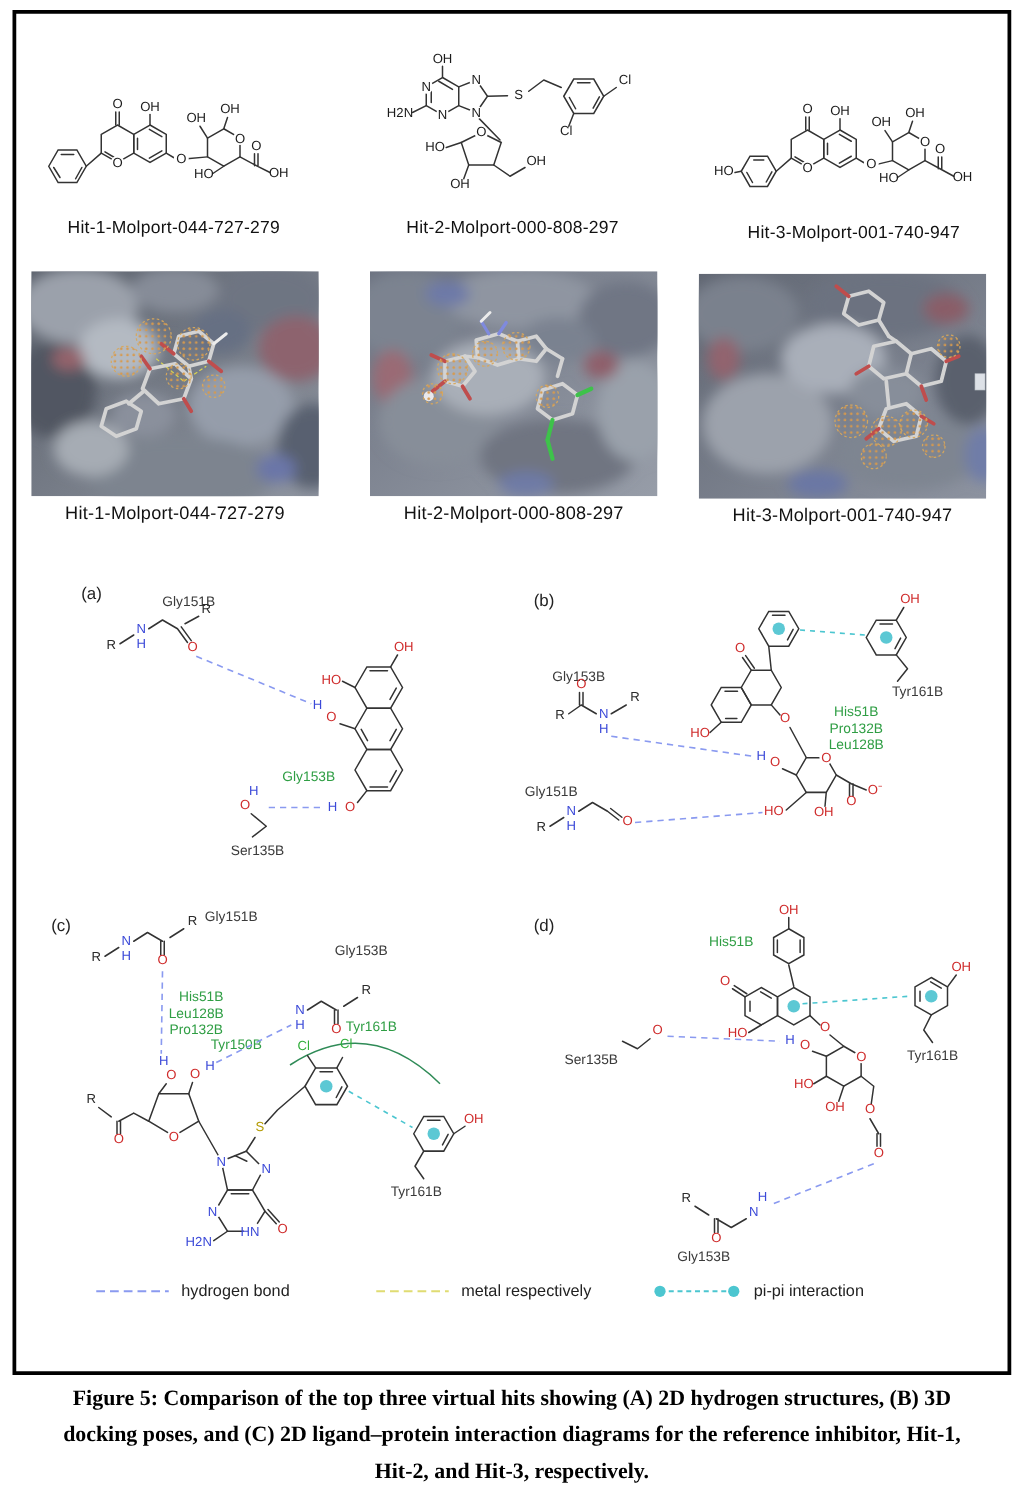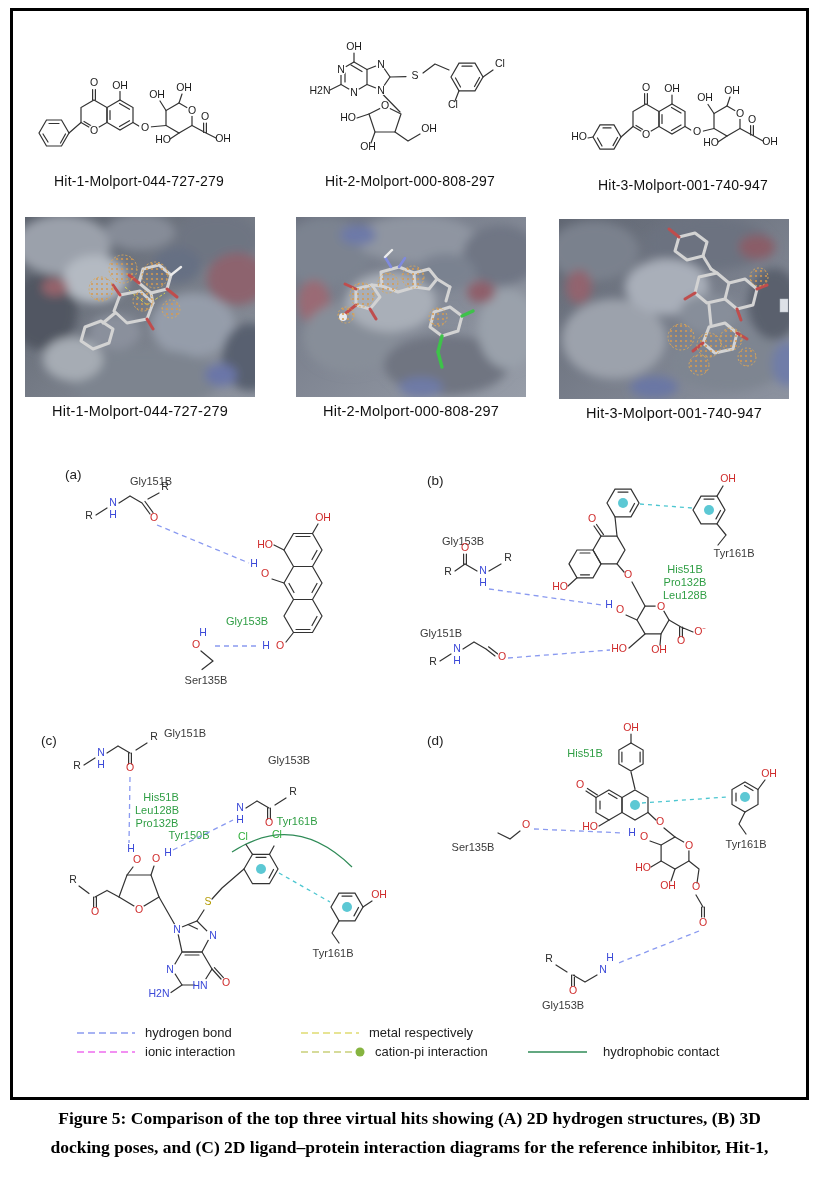--- a/index.html
+++ b/index.html
@@ -575,43 +575,31 @@
               <line class="lg-dash" x1="2" y1="6" x2="60" y2="6" stroke="#8a9af0"></line>
             </svg>
         <span class="lg-label">hydrogen bond</span>
       </div>
       <div class="lg-item c2">
         <svg width="62" height="12">
               <line class="lg-dash" x1="2" y1="6" x2="60" y2="6" stroke="#e0dc72"></line>
             </svg>
         <span class="lg-label">metal respectively</span>
       </div>
-    </div>
-    <div class="lg-row">
-      <div class="lg-item c1">
-        <svg width="62" height="12">
-              <line class="lg-dash" x1="2" y1="6" x2="60" y2="6" stroke="#ee6cee"></line>
-            </svg>
-        <span class="lg-label">ionic interaction</span>
-      </div>
-      <div class="lg-item c2">
-        <svg width="68" height="12">
-          <line class="lg-dash" x1="2" y1="6" x2="54" y2="6" stroke="#c9cf7a"></line>
-          <circle cx="61" cy="6" r="4.5" fill="#86b440"></circle>
-        </svg>
-        <span class="lg-label">cation-pi interaction</span>
-      </div>
       <div class="lg-item c3">
         <svg width="74" height="12">
-              <line class="lg-solid" x1="7" y1="6" x2="66" y2="6" stroke="#2f8b57"></line>
-            </svg>
-        <span class="lg-label">hydrophobic contact</span>
+          <circle cx="7" cy="6" r="4.5" fill="#4cc6d0"></circle>
+          <line class="lg-dash2" x1="14" y1="6" x2="60" y2="6" stroke="#4cc6d0"></line>
+          <circle cx="66" cy="6" r="4.5" fill="#4cc6d0"></circle>
+        </svg>
+        <span class="lg-label">pi-pi interaction</span>
       </div>
     </div>
   </div>
 
 </div>
 
 <div class="caption">
   <div>Figure 5: Comparison of the top three virtual hits showing (A) 2D hydrogen structures, (B) 3D</div>
   <div>docking poses, and (C) 2D ligand–protein interaction diagrams for the reference inhibitor, Hit-1,</div>
+  <div>Hit-2, and Hit-3, respectively.</div>
 </div>
 </div>
 
 </body></html>

